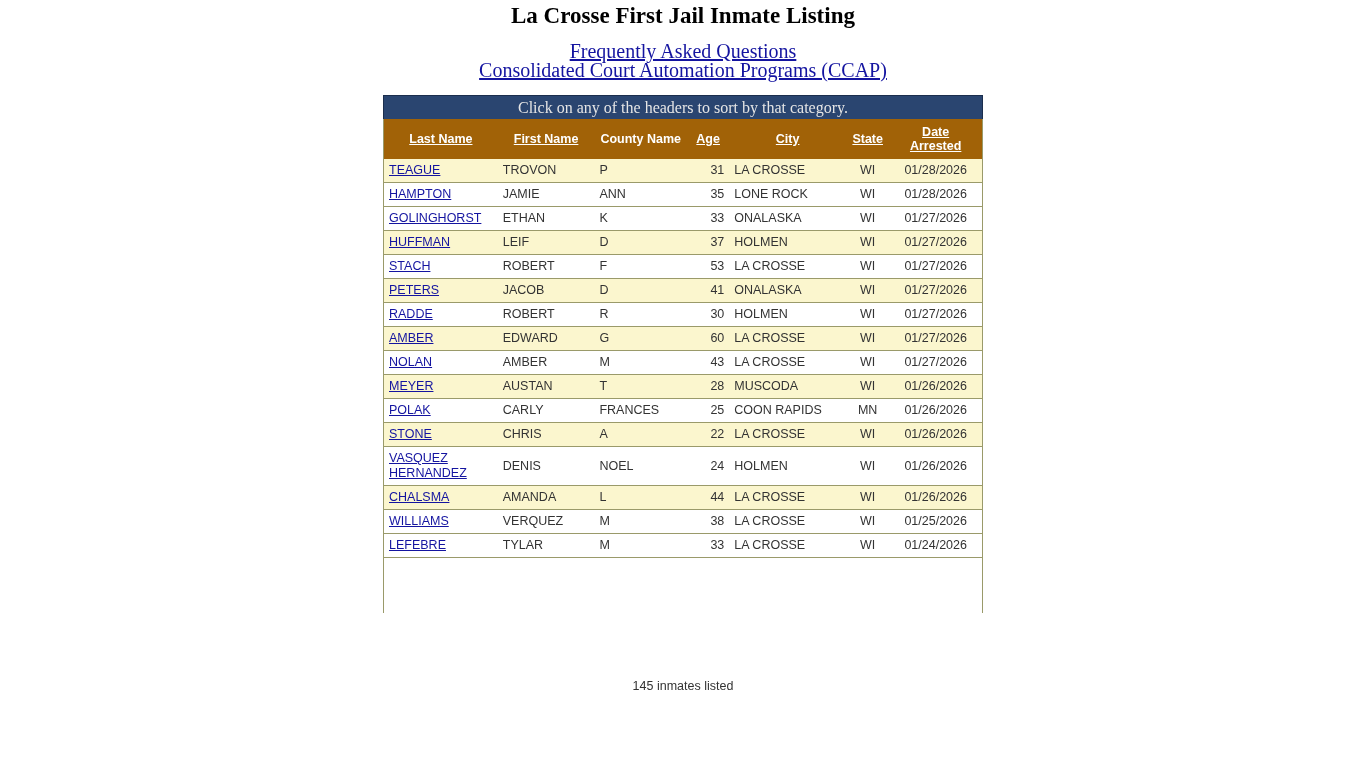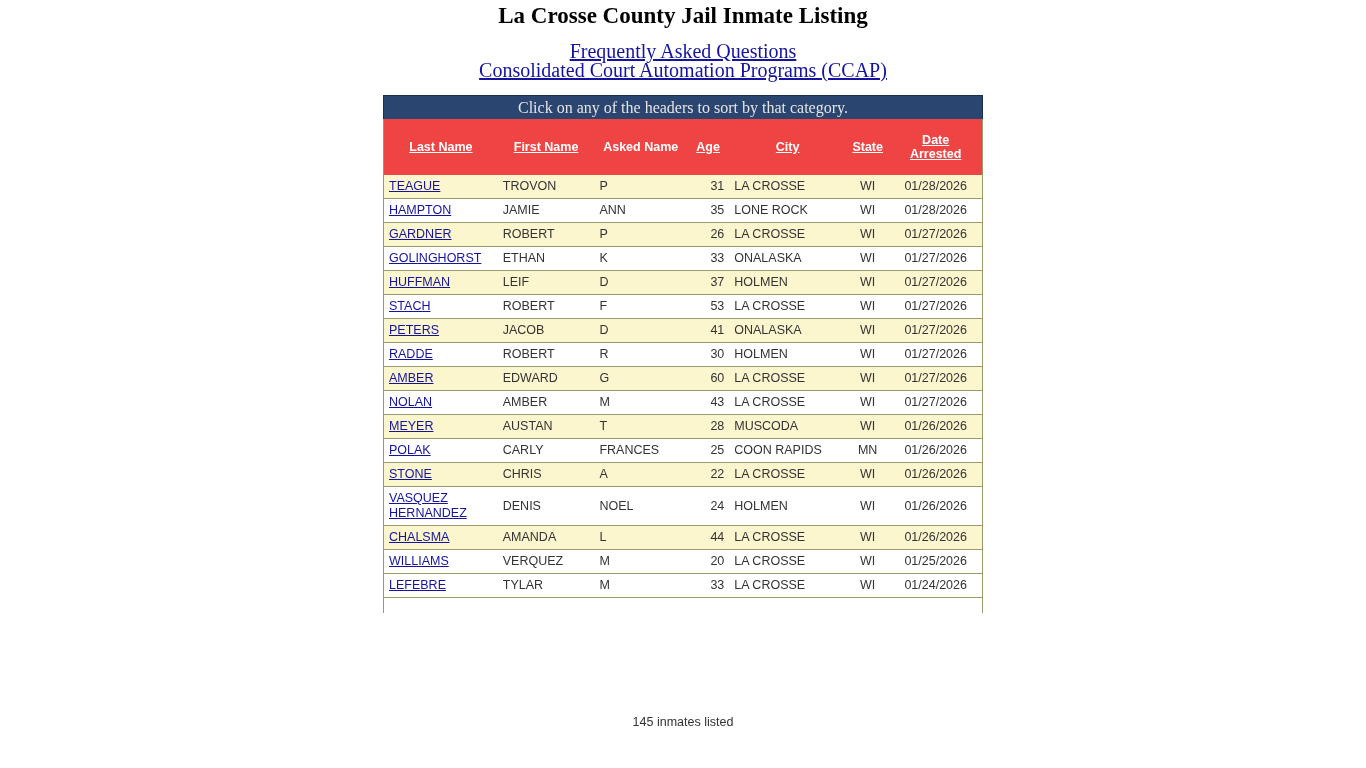--- a/index.html
+++ b/index.html
@@ -73,26 +73,26 @@
 
   table.listing {
     border-collapse: collapse;
     width: 598px;
     margin-left: 1px;
     table-layout: fixed;
     font-size: 12.5px;
   }
 
   table.listing thead th {
-    background: #ef4444;
+    background: #a16207;
     color: #ffffff;
     font-size: 12.5px;
     font-weight: bold;
     text-align: center;
-    padding: 11px 4px;
+    padding: 3px 4px;
     height: 34px;
     vertical-align: middle;
     border: none;
     line-height: 14px;
   }
   table.listing thead th .sortlink {
     color: #ffffff;
     text-decoration: underline;
     cursor: pointer;
   }
@@ -135,21 +135,21 @@
   }
 
   .overflow-name { white-space: nowrap; }
 
   #footer-count {
     text-align: center;
     font-size: 12.5px;
     color: #333333;
     font-family: "Liberation Sans", sans-serif;
     position: absolute;
-    top: 620px;
+    top: 584px;
     left: 0;
     width: 600px;
     background: transparent;
   }
 
   
   #scroll-region::before,
   #scroll-region::after {
     content: "";
     position: absolute;
@@ -157,21 +157,21 @@
     width: 1px;
     background: #9a9a6a;
     z-index: 5;
   }
   #scroll-region::before { left: 0; }
   #scroll-region::after  { right: 0; }
 </style>
 </head>
 <body>
 
-<h1 id="page-title">La Crosse County Jail Inmate Listing</h1>
+<h1 id="page-title">La Crosse First Jail Inmate Listing</h1>
 
 <div id="links">
   <a href="#">Frequently Asked Questions</a><br>
   <a href="#">Consolidated Court Automation Programs (CCAP)</a>
 </div>
 
 <div id="table-wrap">
 
   <div id="sort-banner">Click on any of the headers to sort by that category.</div>
 
@@ -179,21 +179,21 @@
     <table class="listing">
       <thead>
         <tr>
           <th class="h-last">
             <span class="sortlink">Last Name</span>
           </th>
           <th class="h-first">
             <span class="sortlink">First Name</span>
           </th>
           <th class="h-middle">
-            <span class="nolink">Asked Name</span>
+            <span class="nolink">County Name</span>
           </th>
           <th class="h-age">
             <span class="sortlink">Age</span>
           </th>
           <th class="h-city">
             <span class="sortlink">City</span>
           </th>
           <th class="h-state">
             <span class="sortlink">State</span>
           </th>
@@ -214,29 +214,20 @@
             <td class="c-date">01/28/2026</td>
           </tr>
           <tr class="even">
             <td class="c-last"><a href="#">HAMPTON</a></td>
             <td class="c-first">JAMIE</td>
             <td class="c-middle">ANN</td>
             <td class="c-age">35</td>
             <td class="c-city">LONE ROCK</td>
             <td class="c-state">WI</td>
             <td class="c-date">01/28/2026</td>
-          </tr>
-          <tr class="odd">
-            <td class="c-last"><a href="#">GARDNER</a></td>
-            <td class="c-first">ROBERT</td>
-            <td class="c-middle">P</td>
-            <td class="c-age">26</td>
-            <td class="c-city">LA CROSSE</td>
-            <td class="c-state">WI</td>
-            <td class="c-date">01/27/2026</td>
           </tr>
           <tr class="even">
             <td class="c-last"><a href="#">GOLINGHORST</a></td>
             <td class="c-first">ETHAN</td>
             <td class="c-middle">K</td>
             <td class="c-age">33</td>
             <td class="c-city">ONALASKA</td>
             <td class="c-state">WI</td>
             <td class="c-date">01/27/2026</td>
           </tr>
@@ -336,21 +327,21 @@
             <td class="c-middle">L</td>
             <td class="c-age">44</td>
             <td class="c-city">LA CROSSE</td>
             <td class="c-state">WI</td>
             <td class="c-date">01/26/2026</td>
           </tr>
           <tr class="even">
             <td class="c-last"><a href="#">WILLIAMS</a></td>
             <td class="c-first">VERQUEZ</td>
             <td class="c-middle">M</td>
-            <td class="c-age">20</td>
+            <td class="c-age">38</td>
             <td class="c-city">LA CROSSE</td>
             <td class="c-state">WI</td>
             <td class="c-date">01/25/2026</td>
           </tr>
           <tr class="even">
             <td class="c-last"><a href="#">LEFEBRE</a></td>
             <td class="c-first">TYLAR</td>
             <td class="c-middle">M</td>
             <td class="c-age">33</td>
             <td class="c-city">LA CROSSE</td>

